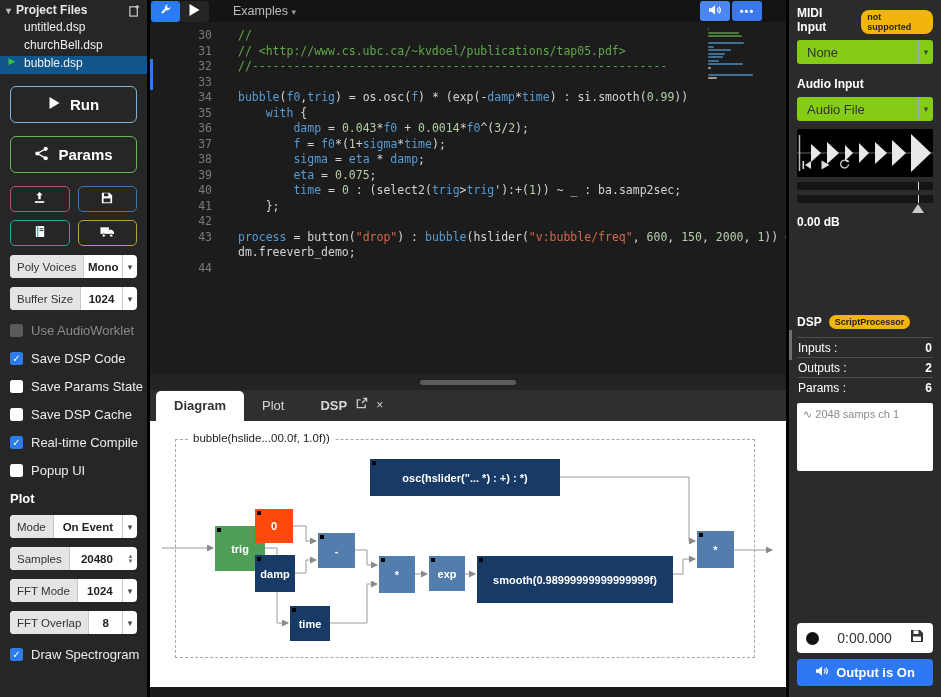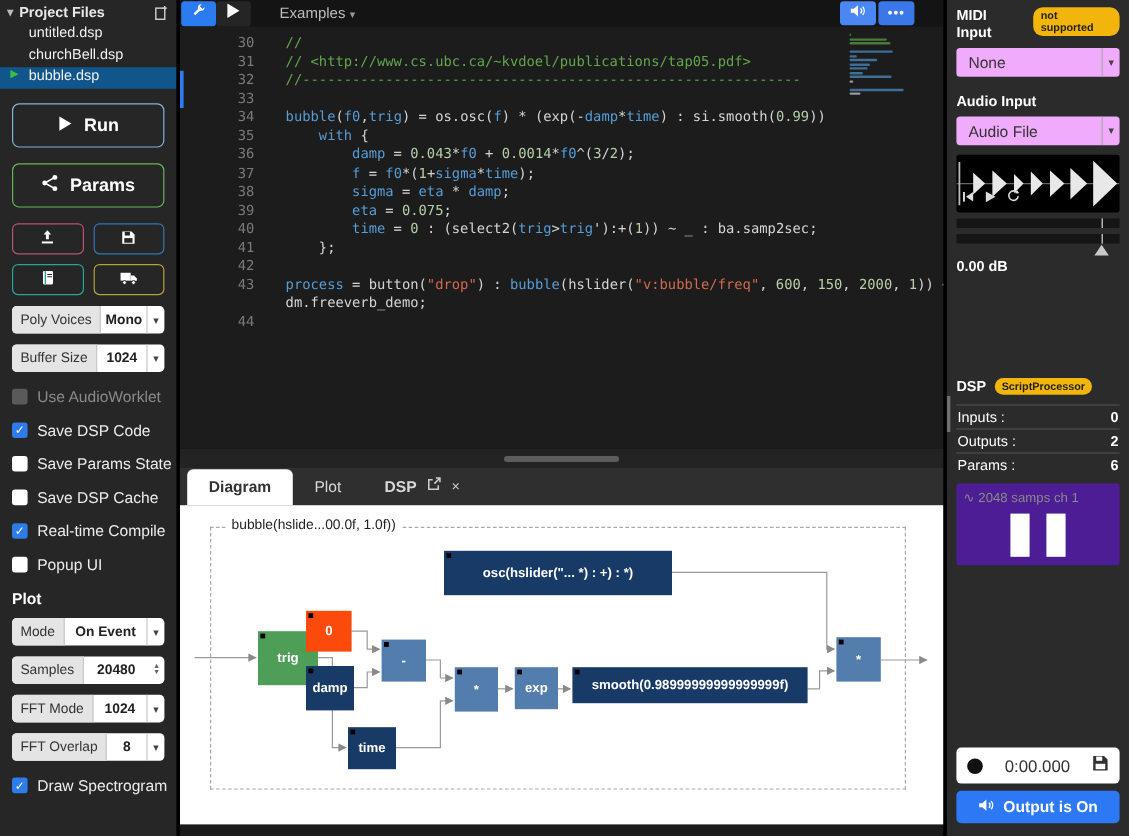--- a/index.html
+++ b/index.html
@@ -79,39 +79,39 @@
   .block { position:absolute; display:flex; align-items:center; justify-content:center; color:#fff; font-size:11px; font-weight:600; cursor:pointer; }
   .block::before { content:""; position:absolute; left:2px; top:2px; width:4px; height:4px; background:#000; }
   .block.navy { background:#183a66; }
   .block.blue { background:#527dad; }
   .block.green { background:#4f9e58; }
   .block.orange { background:#fb4a0b; }
   .bottom-fill { flex:1; background:#1b1b1b; }
 
   
   .right { background:#2b2b2b; position:relative; padding:6px 8px; overflow:hidden; }
-  .rp-row { display:flex; align-items:flex-start; gap:7px; }
+  .rp-row { display:flex; align-items:flex-end; gap:7px; }
   .rp-label { color:#fff; font-size:12px; font-weight:bold; }
   .badge { background:#f2b50b; color:#222; font-size:9px; font-weight:bold; padding:2px 6px; border-radius:8px; }
-  .rp-select { display:flex; height:24px; background:#f0abfc; border-radius:3px; margin-top:6px; overflow:hidden; cursor:pointer; }
+  .rp-select { display:flex; height:24px; background:#84cc16; border-radius:3px; margin-top:6px; overflow:hidden; cursor:pointer; }
   .rp-select .sv { flex:1; display:flex; align-items:center; padding-left:10px; color:#333; font-size:13px; }
   .rp-select .sc { width:15px; border-left:1px solid #aaa; display:flex; align-items:center; justify-content:center; color:#444; font-size:9px; }
   .audio-label { margin-top:13px; }
   .wavebox { margin-top:8px; background:#000; height:48px; border-radius:2px; position:relative; }
   .transport { position:absolute; left:5px; bottom:3px; display:flex; gap:9px; }
   .track { height:8px; background:#151515; border-radius:1px; margin-top:5px; position:relative; }
   .track .tick { position:absolute; right:14px; top:0; width:1px; height:8px; background:#ddd; }
   .tri-handle { position:relative; height:10px; }
   .tri-handle .t { position:absolute; right:9px; top:1px; width:0; height:0; border-left:6px solid transparent; border-right:6px solid transparent; border-bottom:9px solid #c9c9c9; }
   .gain { color:#fff; font-size:12px; font-weight:bold; margin-top:2px; }
   .dsp-sec { margin-top:86px; }
   .stats { margin-top:8px; }
   .stat-row { display:flex; justify-content:space-between; color:#fff; font-size:12px; padding:3px 1px 2px 1px; border-top:1px solid #4f4f4f; }
   .stat-row .sv2 { font-weight:bold; }
-  .meterbox { margin-top:6px; background:#4c1d95; height:68px; border-radius:2px; padding:5px 6px; }
+  .meterbox { margin-top:6px; background:#ffffff; height:68px; border-radius:2px; padding:5px 6px; }
   .meter-cap { color:#8a8a8a; font-size:11px; }
   .bars { display:flex; justify-content:center; gap:14px; margin-top:7px; }
   .bars .bar { width:16px; height:36px; background:#fff; }
   .rec-bar { position:absolute; left:8px; right:8px; bottom:44px; height:30px; background:#fff; border-radius:4px; display:flex; align-items:center; padding:0 9px; gap:10px; }
   .rec-dot { width:13px; height:13px; border-radius:50%; background:#111; cursor:pointer; }
   .rec-time { flex:1; text-align:center; color:#333; font-size:14px; }
   .out-btn { position:absolute; left:8px; right:8px; bottom:11px; height:27px; background:#2d78f4; border:none; border-radius:4px; color:#fff; font-size:13px; font-weight:bold; font-family:"Liberation Sans",sans-serif; display:flex; align-items:center; justify-content:center; gap:7px; cursor:pointer; }
   .scroll-thumb { position:absolute; left:0; top:330px; width:3px; height:30px; background:#6f6f6f; }
 </style>
 </head>
@@ -350,21 +350,21 @@
           <polyline points="410,56 539,56 539,120 545,120" fill="none" stroke="#9a9a9a" stroke-width="1" marker-end="url(#arr)"></polyline>
           <polyline points="584,129 622,129" fill="none" stroke="#9a9a9a" stroke-width="1" marker-end="url(#arr)"></polyline>
         </svg>
     <div class="block navy" style="left: 220px; top: 38px; width: 190px; height: 37px;">osc(hslider("... *) : +) : *)</div>
         <div class="block green" style="left: 65px; top: 105px; width: 50px; height: 45px;">trig</div>
         <div class="block orange" style="left: 105px; top: 88px; width: 38px; height: 34px;">0</div>
         <div class="block navy" style="left: 105px; top: 134px; width: 40px; height: 37px;">damp</div>
         <div class="block blue" style="left: 168px; top: 112px; width: 37px; height: 35px;">-</div>
         <div class="block blue" style="left: 229px; top: 135px; width: 36px; height: 37px;">*</div>
         <div class="block blue" style="left: 279px; top: 135px; width: 36px; height: 35px;">exp</div>
-        <div class="block navy" style="left: 327px; top: 135px; width: 196px; height: 30px;">smooth(0.98999999999999999f)</div>
+        <div class="block navy" style="left: 327px; top: 135px; width: 196px; height: 47px;">smooth(0.98999999999999999f)</div>
         <div class="block navy" style="left: 140px; top: 185px; width: 40px; height: 35px;">time</div>
         <div class="block blue" style="left: 547px; top: 110px; width: 37px; height: 37px;">*</div>
       </div>
     <div class="bottom-fill"></div>
   </main>
 
   <aside class="right">
     <div class="rp-row">
       <span class="rp-label">MIDI Input</span>
       <span class="badge">not supported</span>

